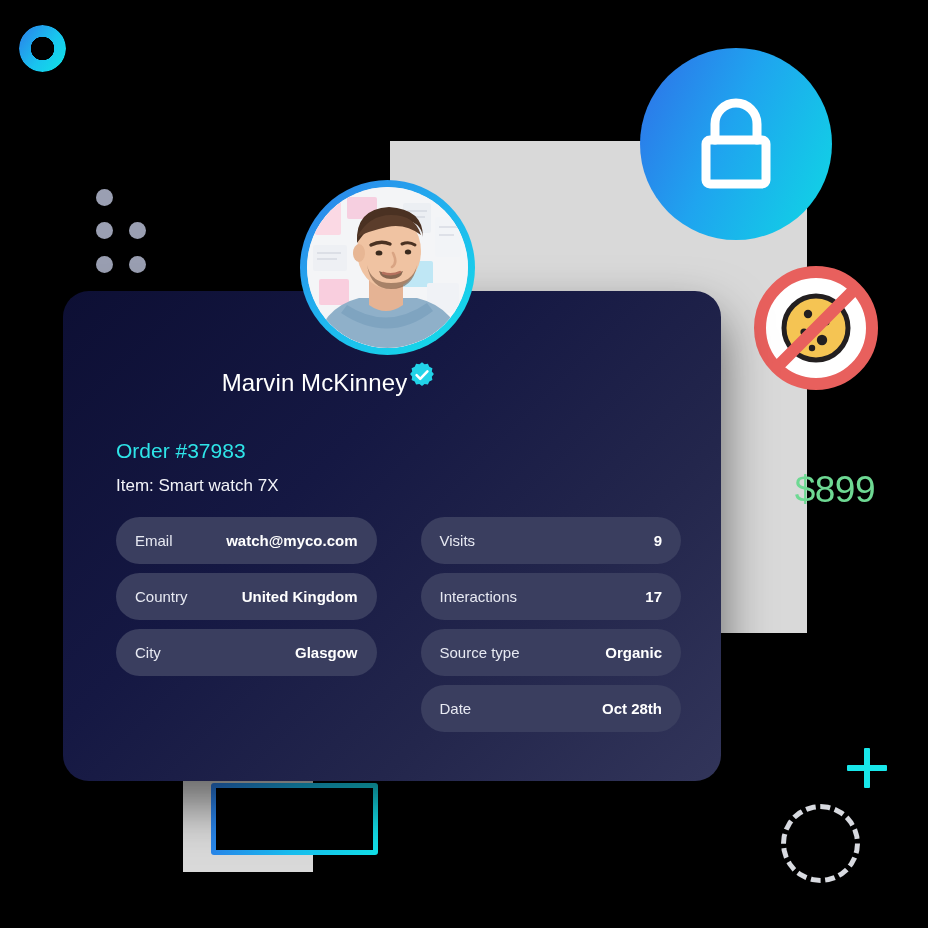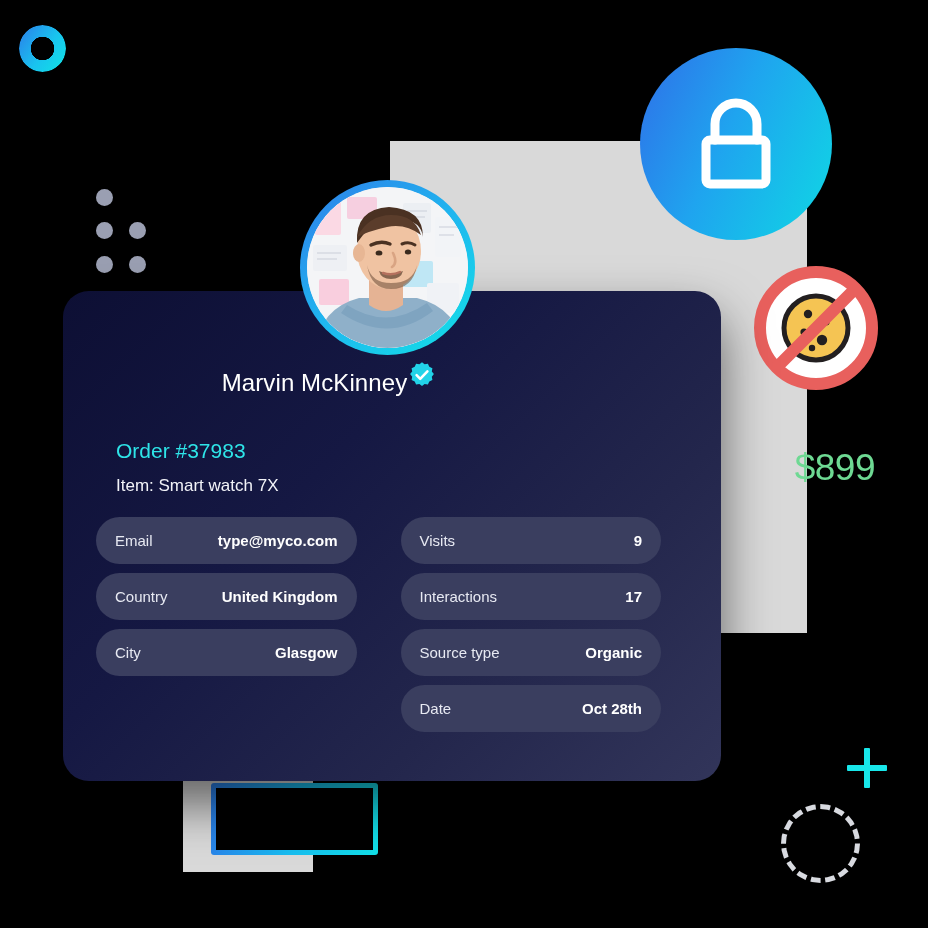--- a/index.html
+++ b/index.html
@@ -207,31 +207,31 @@
     font-size: 17px;
     color: #f2f3f8;
     font-weight: 400;
     line-height: 24px;
     margin-top: 10px;
     white-space: nowrap;
   }
   .price {
     position: absolute;
     right: 53px;
-    top: 447px;
+    top: 469px;
     font-size: 37px;
     color: #6ed993;
     font-weight: 400;
     letter-spacing: -0.5px;
     white-space: nowrap;
   }
 
   .rows-grid {
     position: absolute;
-    left: 96px;
+    left: 116px;
     top: 517px;
     width: 565px;
     display: flex;
     gap: 44px;
   }
   .rows-col {
     display: flex;
     flex-direction: column;
     gap: 9px;
     width: 269px;
@@ -383,21 +383,21 @@
   <div class="order-block">
     <div class="order-id">Order #37983</div>
     <div class="order-item">Item: Smart watch 7X</div>
   </div>
   <div class="price">$899</div>
 
   <div class="rows-grid">
     <div class="rows-col">
       <div class="info-row">
         <span class="info-label">Email</span>
-        <span class="info-value">type@myco.com</span>
+        <span class="info-value">watch@myco.com</span>
       </div>
       <div class="info-row">
         <span class="info-label">Country</span>
         <span class="info-value">United Kingdom</span>
       </div>
       <div class="info-row">
         <span class="info-label">City</span>
         <span class="info-value">Glasgow</span>
       </div>
     </div>

